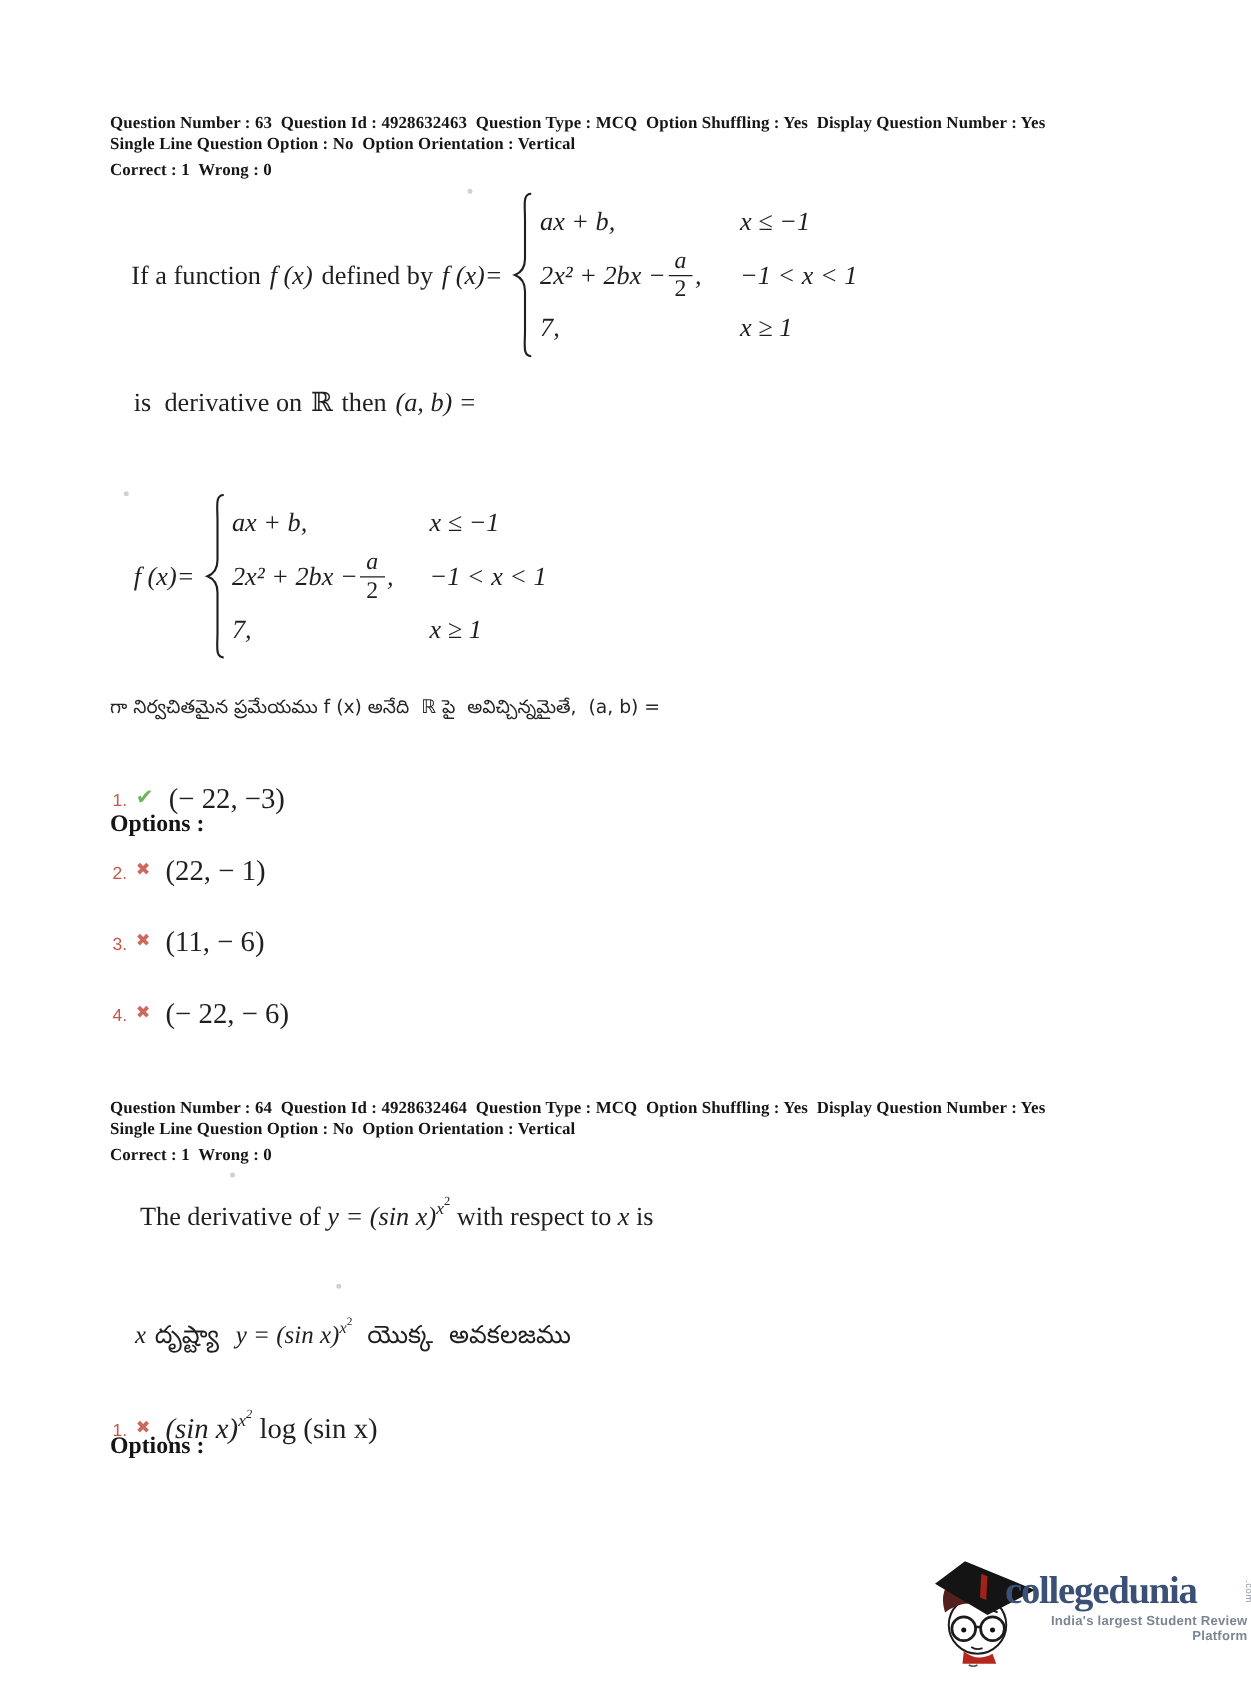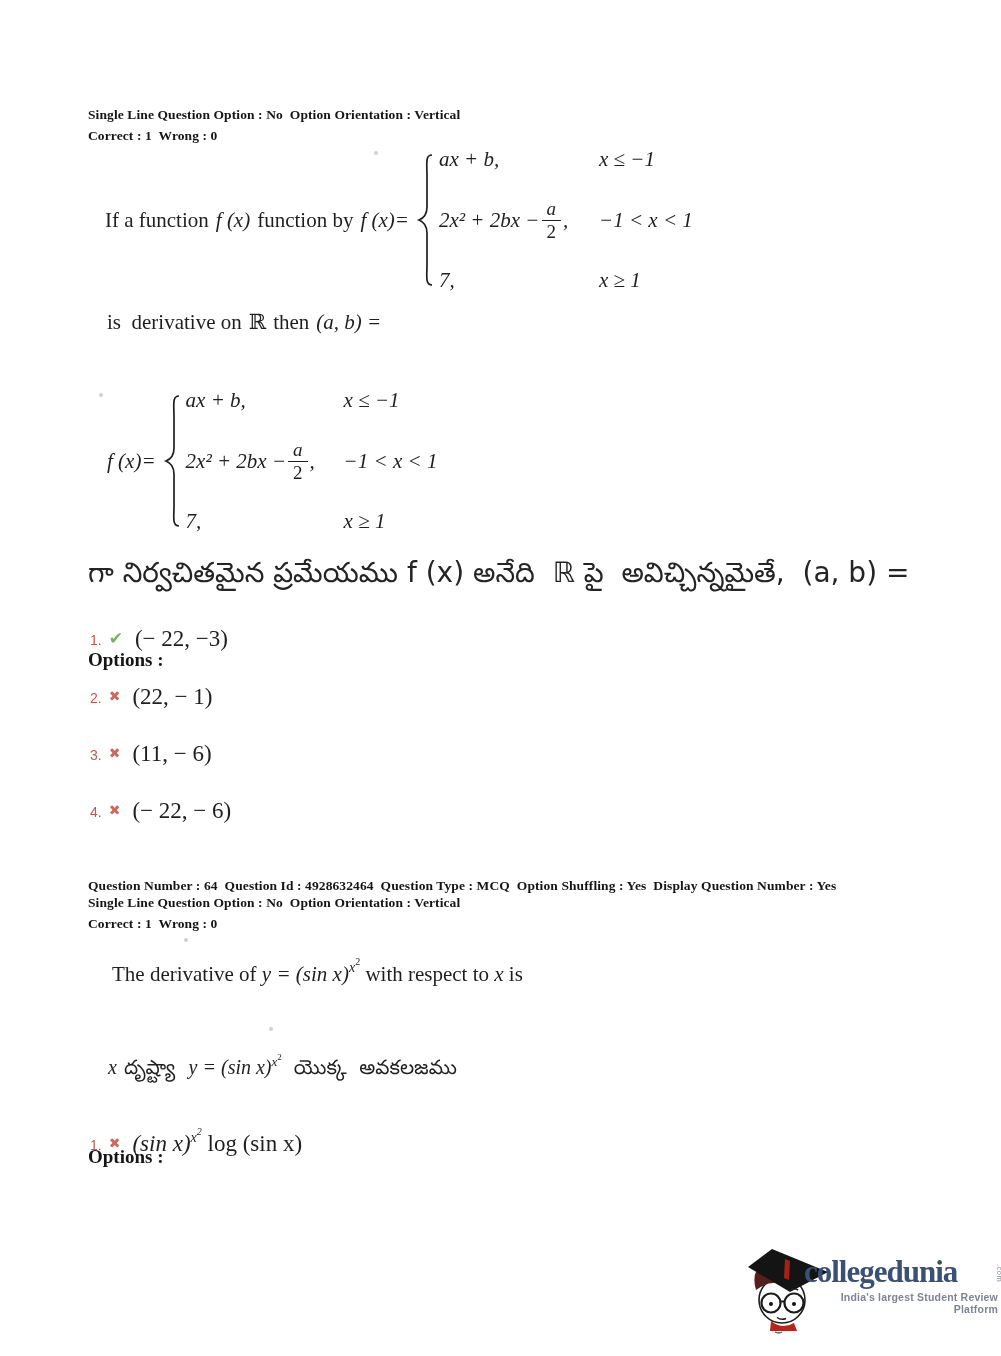--- a/index.html
+++ b/index.html
@@ -8,30 +8,30 @@
 
   .hdr { position:absolute; left:88px; font-weight:bold; font-size:13.5px; color:#151515; white-space:pre-wrap; letter-spacing:0.1px; }
   .mathline { position:absolute; font-size:21px; color:#1f1f1f; white-space:pre-wrap; }
   .it { font-style:italic; }
   .seg { margin-right:7px; }
   .seg:last-child { margin-right:0; }
 
   .pw-wrap { position:absolute; display:flex; align-items:center; }
   .pw-lead { font-size:21px; white-space:pre-wrap; }
   .brace { margin:0 4px 0 6px; flex:none; }
-  .pw-grid { display:grid; row-gap:27px; align-items:center; font-size:21px; }
+  .pw-grid { display:grid; row-gap:9px; align-items:center; font-size:21px; }
   .pw-expr { font-style:italic; display:flex; align-items:center; white-space:pre-wrap; }
   .pw-cond { font-style:italic; white-space:pre-wrap; }
   .frac { display:inline-flex; flex-direction:column; align-items:center; margin:0 2px; font-style:italic; font-size:19px; line-height:1.05; }
   .frac .num { padding:0 5px 1px 5px; border-bottom:1.6px solid #1f1f1f; }
   .frac .den { padding-top:1px; font-style:normal; }
   .pw-comma { align-self:flex-end; padding-bottom:8px; }
 
   .te { font-family:"DejaVu Sans","Liberation Serif",serif; }
-  .telugu-line { position:absolute; font-size:28px; color:#242424; white-space:pre-wrap; }
+  .telugu-line { position:absolute; font-size:15px; color:#242424; white-space:pre-wrap; }
 
   .opt-label { position:absolute; left:88px; font-weight:bold; font-size:19px; color:#151515;margin-top:44px; }
   .opt-row { position:absolute; left:90px; display:flex; align-items:flex-end; }
   .opt-num { font-family:"Liberation Sans",sans-serif; font-size:14px; color:#c4574a; padding-bottom:4px; margin-right:7px; }
   .opt-icon { font-family:"DejaVu Sans",sans-serif; margin-right:12px; padding-bottom:4px; }
   .opt-icon.ok { color:#72b35e; font-size:17px; }
   .opt-icon.bad { color:#cd685c; font-size:14px; padding-bottom:6px; }
   .opt-text { font-size:23px; color:#1f1f1f; white-space:pre-wrap; }
 
   .supx { font-style:italic; font-size:14px; vertical-align:9px; }
@@ -46,27 +46,28 @@
   .logo-text { position:absolute; left:62px; top:12px; width:194px; }
   .logo-word { font-family:Liberation Serif, serif; font-weight:bold; font-size:31px; letter-spacing:-1px; color:#3a5175; line-height:1; }
   .logo-com { position:absolute; right:-6px; top:8px; writing-mode:vertical-rl; font-family:"Liberation Sans",sans-serif; font-size:7.5px; color:#8a93a0; letter-spacing:0.5px; }
   .logo-tag { margin-top:4px; font-family:"Liberation Sans",sans-serif; font-weight:bold; font-size:10.5px; color:#7c8593; letter-spacing:0.2px;text-align:right; }
 </style>
 </head>
 <body>
 
 <div id="page">
 
+  <div class="hdr" style="top:90px;">Question Number : 63  Question Id : 4928632463  Question Type : MCQ  Option Shuffling : Yes  Display Question Number : Yes</div>
   <div class="hdr" style="top:107px;">Single Line Question Option : No  Option Orientation : Vertical</div>
   <div class="hdr" style="top:128px;">Correct : 1  Wrong : 0</div>
 
   <span class="artifact" style="left:374px; top:151px;"></span>
 
   <div class="pw-wrap" style="left:105px; top:150px; height:140px;">
-    <div class="pw-lead"><span class="seg">If a function</span><span class="seg it">f (x)</span><span class="seg">function by</span><span class="it">f (x)=</span></div>
+    <div class="pw-lead"><span class="seg">If a function</span><span class="seg it">f (x)</span><span class="seg">defined by</span><span class="it">f (x)=</span></div>
     <svg class="brace" width="20" height="134" viewBox="0 0 20 134">
         <path d="M17 2 C10 2 12 11 12 22 L12 54 C12 61 9 65 4 67 C9 69 12 73 12 80 L12 112 C12 123 10 132 17 132" fill="none" stroke="#1f1f1f" stroke-width="1.7"></path>
       </svg>
     <div class="pw-grid" style="grid-template-columns:160px auto;">
       <div class="pw-expr">ax + b,</div>
       <div class="pw-cond">x ≤ −1</div>
       <div class="pw-expr"><span>2x² + 2bx −</span><span class="frac"><span class="num">a</span><span class="den">2</span></span><span class="pw-comma">,</span></div>
       <div class="pw-cond">−1 &lt; x &lt; 1</div>
       <div class="pw-expr">7,</div>
       <div class="pw-cond">x ≥ 1</div>

